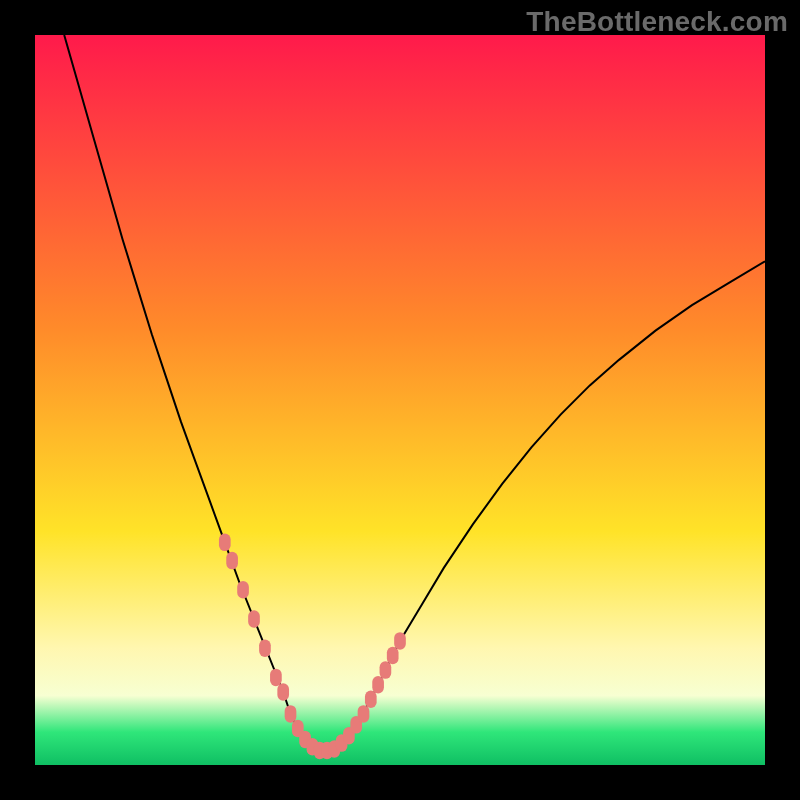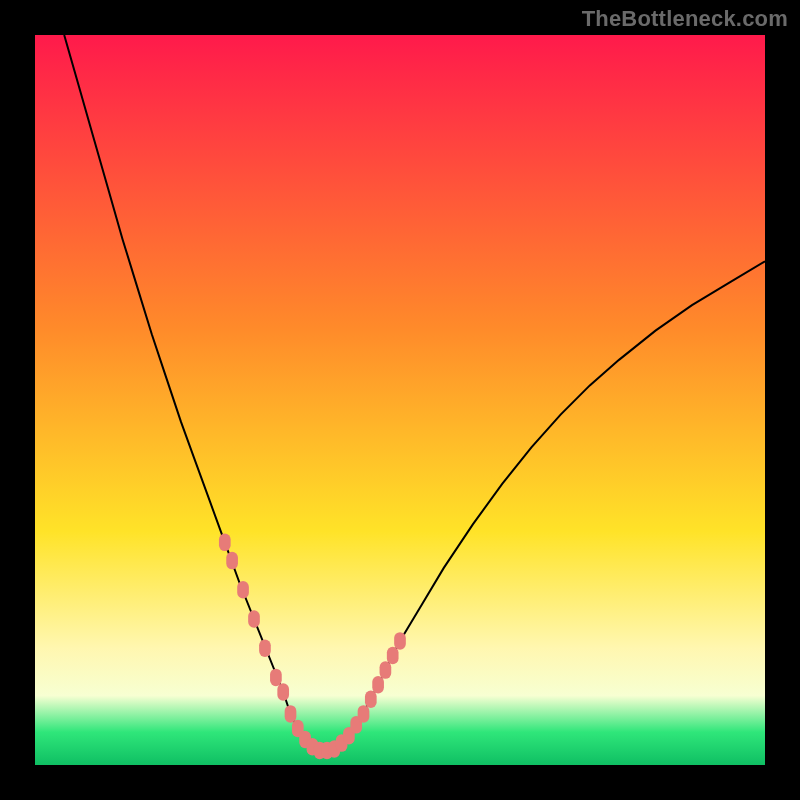--- a/index.html
+++ b/index.html
@@ -14,21 +14,21 @@
     position: relative;
     width: 800px;
     height: 800px;
     background: #000;
   }
   .watermark {
     position: absolute;
     top: 6px;
     right: 12px;
     color: #6a6a6a;
-    font-size: 22px;
+    font-size: 28px;
     font-weight: 600;
     letter-spacing: 0.2px;
     z-index: 10;
   }
   .plot {
     position: absolute;
     left: 35px;
     top: 35px;
     width: 730px;
     height: 730px;

